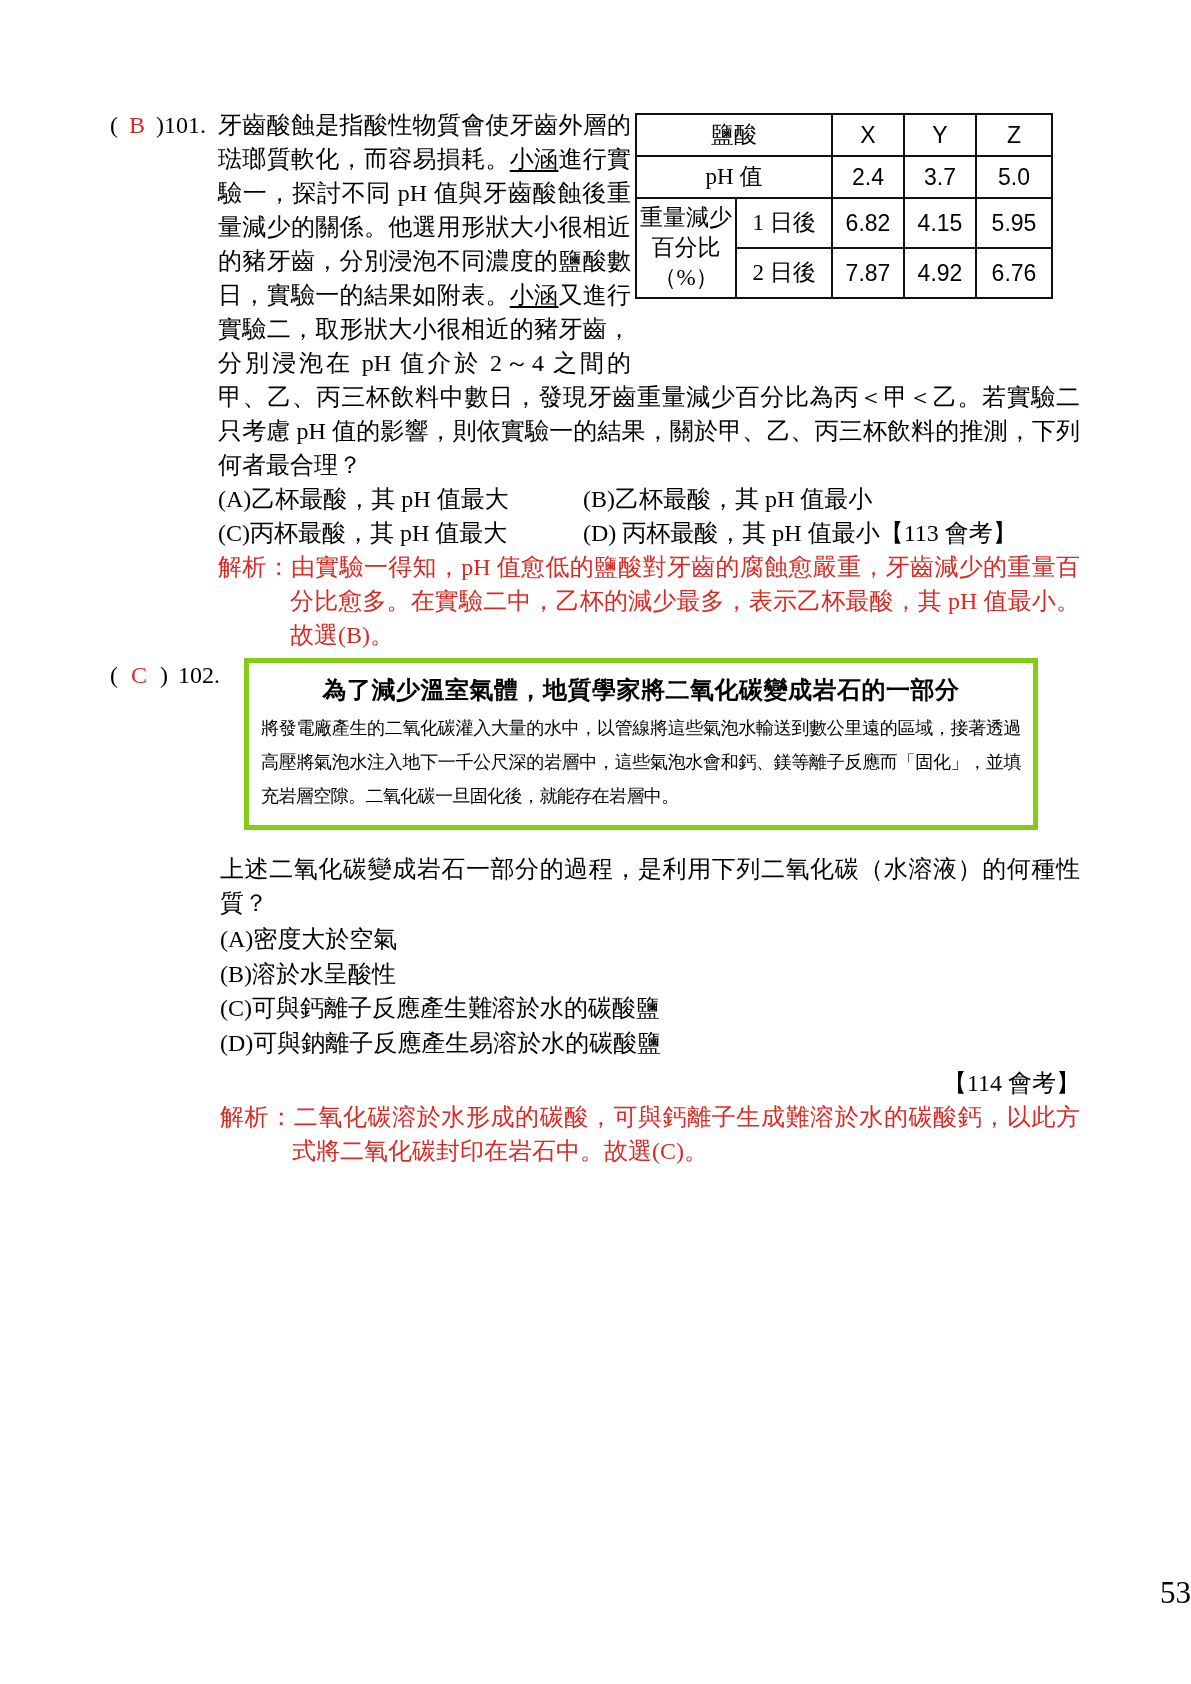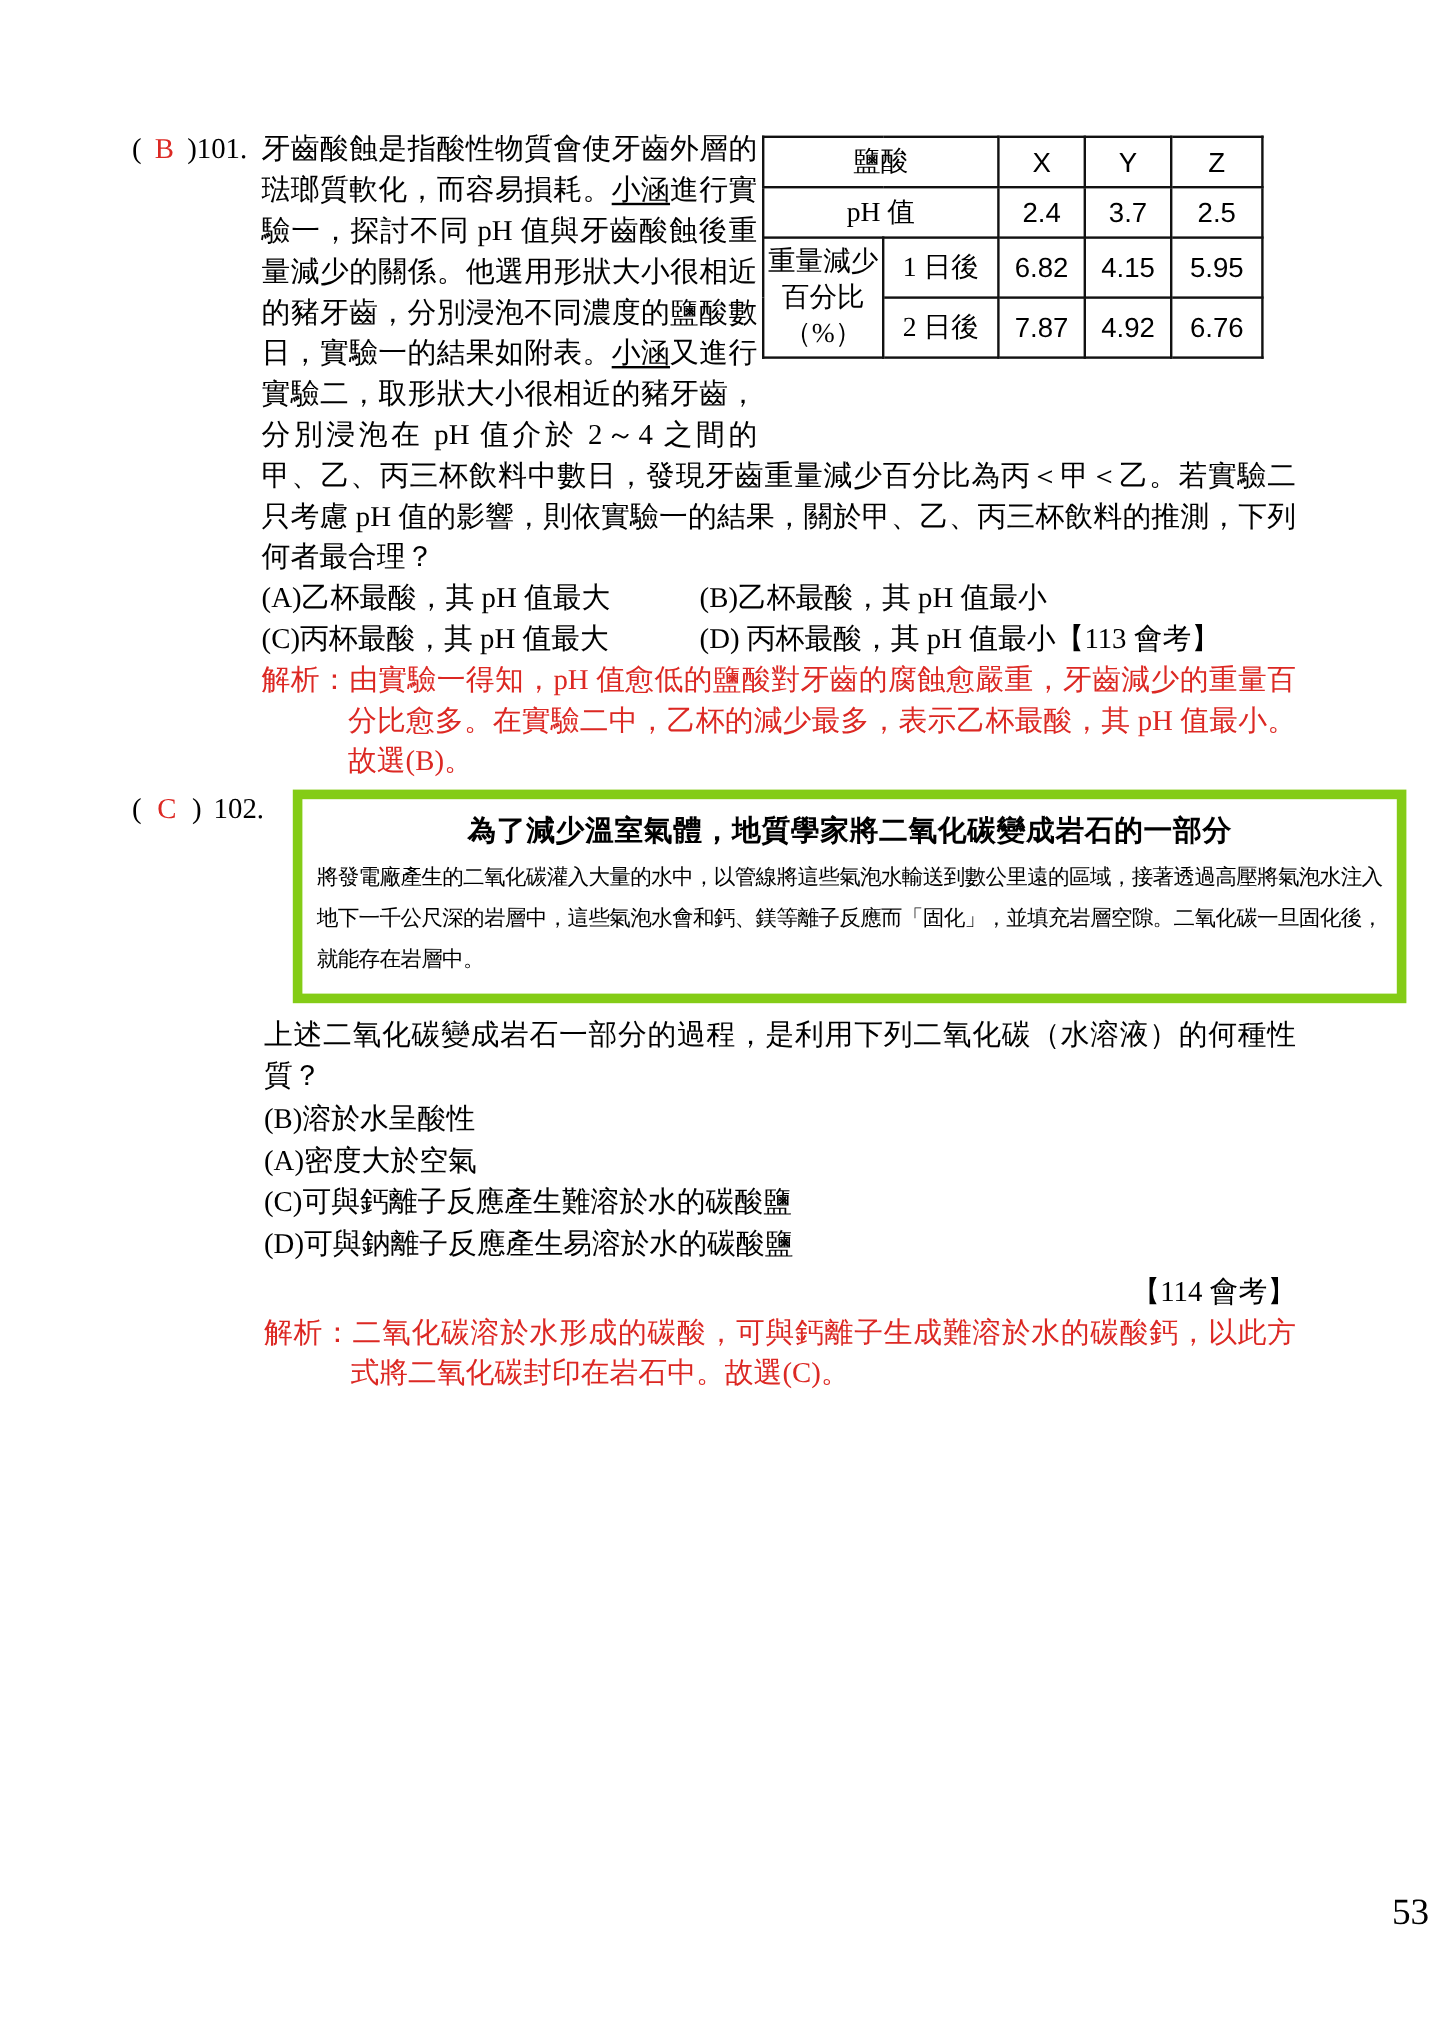--- a/index.html
+++ b/index.html
@@ -32,22 +32,22 @@
   .wcell{line-height:31px;}
 
   .optrow{clear:both;display:flex;}
   .optA{flex:0 0 365px;}
   .optlist div{line-height:34.5px;}
   .analysis{color:#dc2823;text-align:justify;padding-left:72px;text-indent:-72px;}
 
   
   .q102{margin-top:6px;}
   .readbox{
-    width:928px;margin-left:24px;margin-bottom:10px;
-    border:8px solid #84cc16;box-sizing:border-box;
+    width:794px;margin-left:24px;margin-bottom:22px;
+    border:5px solid #84cc16;box-sizing:border-box;
     padding:8px 12px 12px 12px;
   }
   .boxtitle{text-align:center;font-weight:700;font-size:24px;line-height:38px;margin-bottom:2px;letter-spacing:0.5px;}
   .boxbody{font-size:18px;line-height:34px;letter-spacing:-0.6px;}
   .q102q{margin-bottom:2px;}
   .tagline{text-align:right;margin-top:6px;font-family:Liberation Serif, serif;}
   .pageno{position:absolute;left:0;right:0;top:1576px;text-align:right;font-size:31px;}
 </style>
 </head>
 <body>
@@ -73,21 +73,21 @@
                   <tr>
                 <td colspan="2">鹽酸</td>
                 <td class="num">X</td>
                 <td class="num">Y</td>
                 <td class="num">Z</td>
               </tr>
               <tr>
                 <td colspan="2">pH 值</td>
                 <td class="num">2.4</td>
                 <td class="num">3.7</td>
-                <td class="num">2.5</td>
+                <td class="num">5.0</td>
               </tr>
               <tr>
                 <td rowspan="2" class="wcell">重量減少百分比（%）</td>
                 <td>1 日後</td>
                 <td class="num">6.82</td>
                 <td class="num">4.15</td>
                 <td class="num">5.95</td>
               </tr>
               <tr>
                 <td>2 日後</td>
@@ -122,22 +122,22 @@
 
         <div class="qbody">
           <div class="readbox">
             <div class="boxtitle">為了減少溫室氣體，地質學家將二氧化碳變成岩石的一部分</div>
             <p class="jtext boxbody">將發電廠產生的二氧化碳灌入大量的水中，以管線將這些氣泡水輸送到數公里遠的區域，接著透過高壓將氣泡水注入地下一千公尺深的岩層中，這些氣泡水會和鈣、鎂等離子反應而「固化」，並填充岩層空隙。二氧化碳一旦固化後，就能存在岩層中。</p>
           </div>
 
           <p class="jtext q102q">上述二氧化碳變成岩石一部分的過程，是利用下列二氧化碳（水溶液）的何種性質？</p>
 
           <div class="optlist">
+            <div>(A)密度大於空氣</div>
             <div>(B)溶於水呈酸性</div>
-            <div>(A)密度大於空氣</div>
             <div>(C)可與鈣離子反應產生難溶於水的碳酸鹽</div>
             <div>(D)可與鈉離子反應產生易溶於水的碳酸鹽</div>
           </div>
 
           <div class="tagline">【114 會考】</div>
 
           <div class="analysis"><span>解析：</span><span>二氧化碳溶於水形成的碳酸，可與鈣離子生成難溶於水的碳酸鈣，以此方式將二氧化碳封印在岩石中。故選(C)。</span></div>
         </div>
       </div>
     </section>

